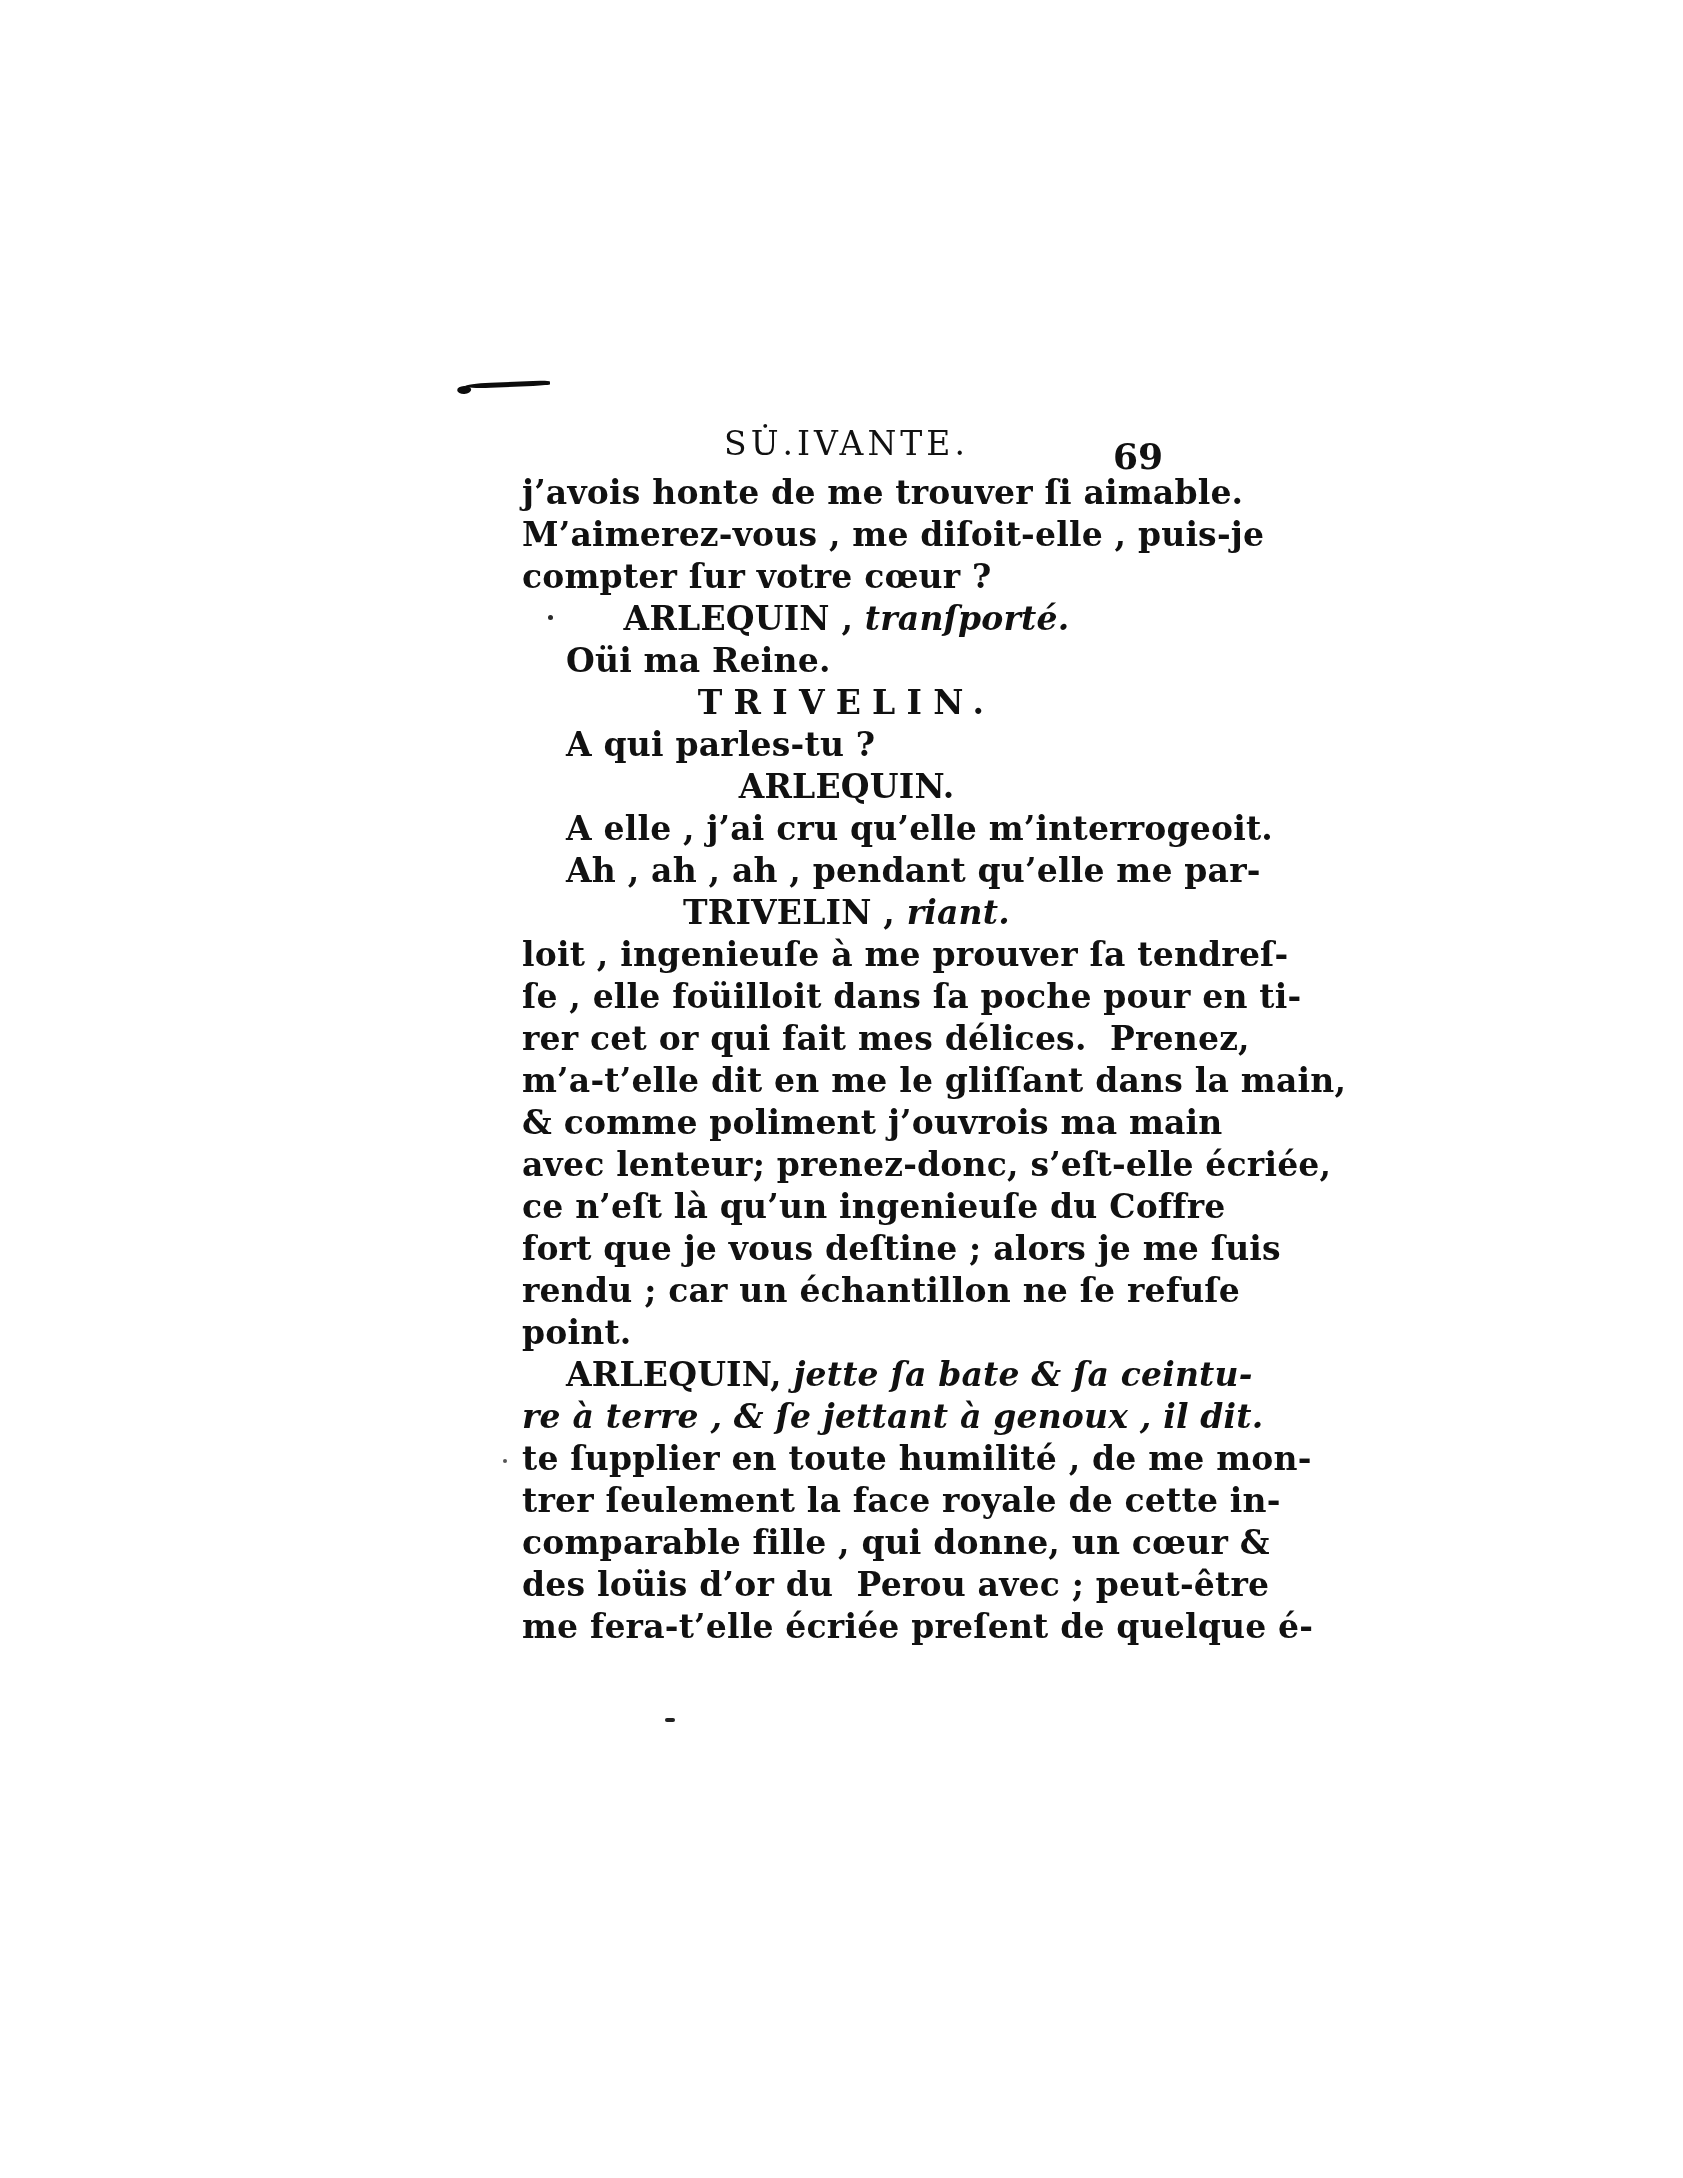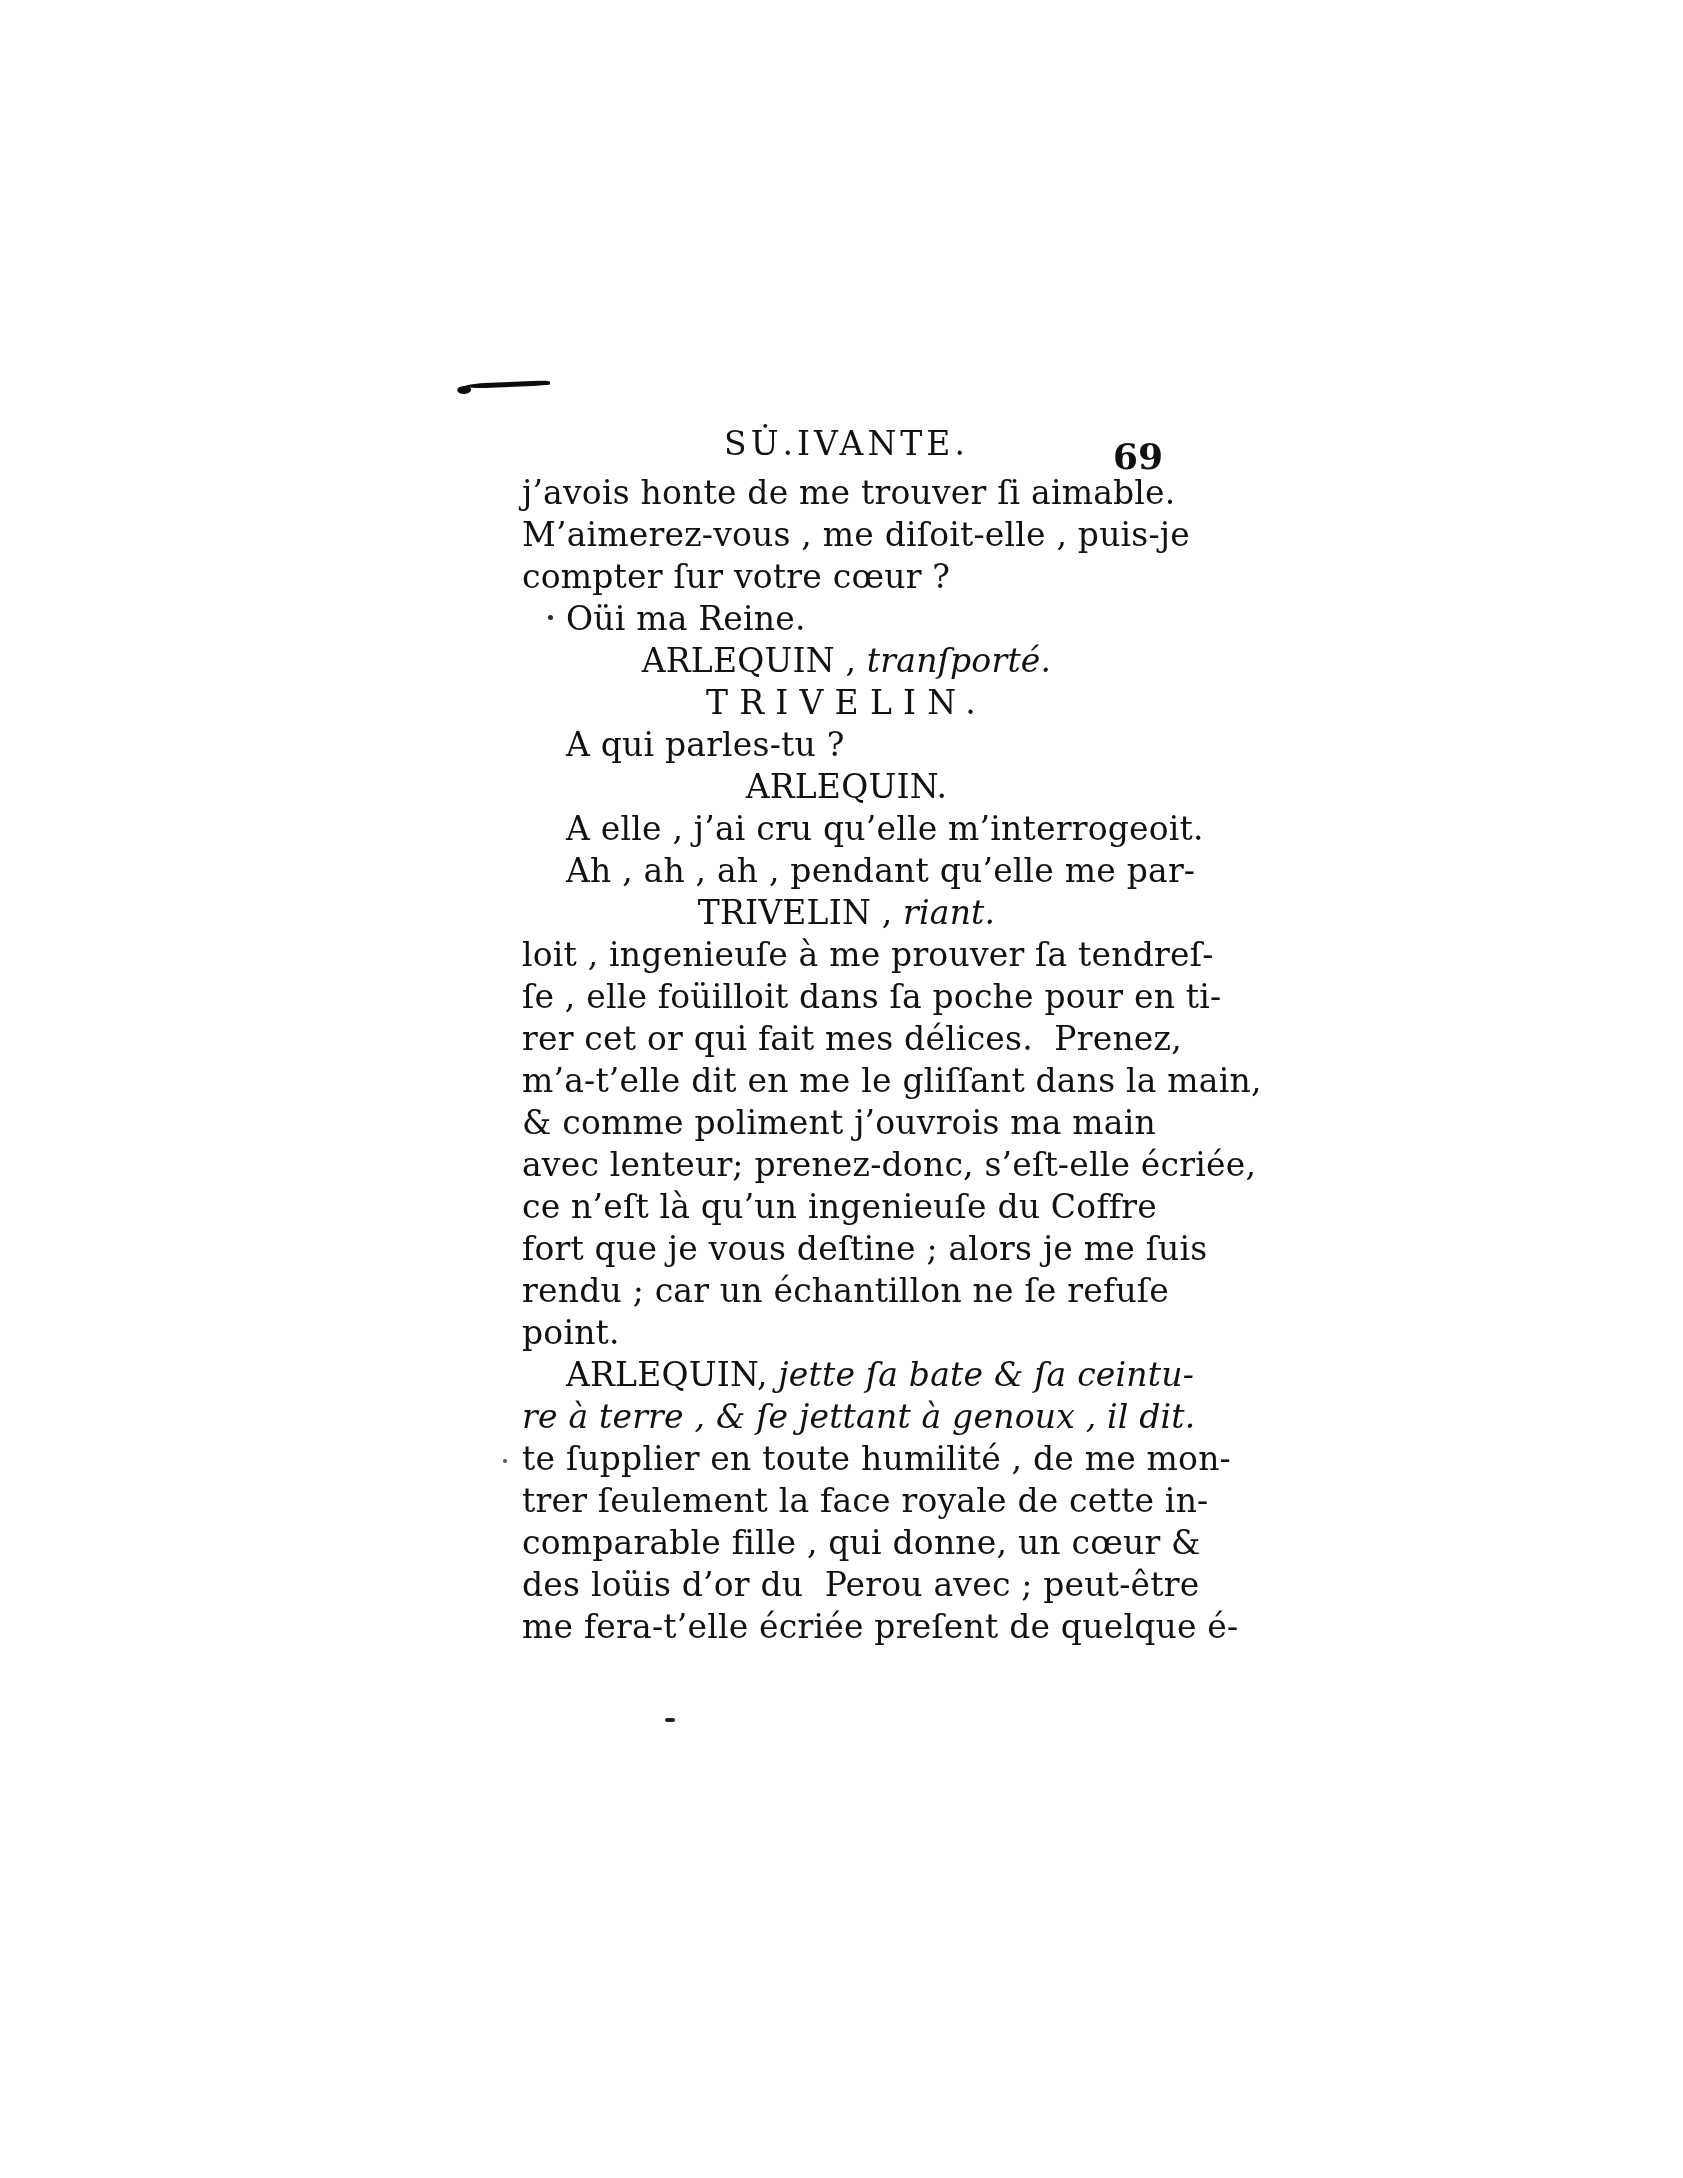--- a/index.html
+++ b/index.html
@@ -86,20 +86,21 @@
   }
   .header-page-number {
     position: absolute;
     right: 8px;
     top: 12px;
     font-size: 36px;
     font-weight: 600;
   }
   .lines {
     width: 100%;
+    font-weight: bold;
   }
   .line {
     white-space: pre;
     height: 42px;
     line-height: 42px;
     font-size: 33px;
     letter-spacing: 0.2px;
   }
   .line .it {
     font-style: italic;
@@ -126,22 +127,22 @@
 
   <div class="text-block">
     <div class="header-line">
       <span class="header-title">SU̇.IVANTE.</span>
       <span class="header-page-number">69</span>
     </div>
     <div class="lines">
         <div class="line body"><span>j’avois honte de me trouver ſi aimable.</span></div>
         <div class="line body"><span>M’aimerez-vous , me diſoit-elle , puis-je</span></div>
         <div class="line body"><span>compter ſur votre cœur ?</span></div>
+        <div class="line heading"><span>ARLEQUIN , </span><span class="it">tranſporté.</span></div>
         <div class="line body indent"><span>Oüi ma Reine.</span></div>
-        <div class="line heading"><span>ARLEQUIN , </span><span class="it">tranſporté.</span></div>
         <div class="line heading-spaced"><span>TRIVELIN.</span></div>
         <div class="line body indent"><span>A qui parles-tu ?</span></div>
         <div class="line heading"><span>ARLEQUIN.</span></div>
         <div class="line body indent"><span>A elle , j’ai cru qu’elle m’interrogeoit.</span></div>
         <div class="line body indent"><span>Ah , ah , ah , pendant qu’elle me par-</span></div>
         <div class="line heading"><span>TRIVELIN , </span><span class="it">riant.</span></div>
         <div class="line body"><span>loit , ingenieuſe à me prouver ſa tendreſ-</span></div>
         <div class="line body"><span>ſe , elle foüilloit dans ſa poche pour en ti-</span></div>
         <div class="line body"><span>rer cet or qui fait mes délices.  Prenez,</span></div>
         <div class="line body"><span>m’a-t’elle dit en me le gliſſant dans la main,</span></div>

